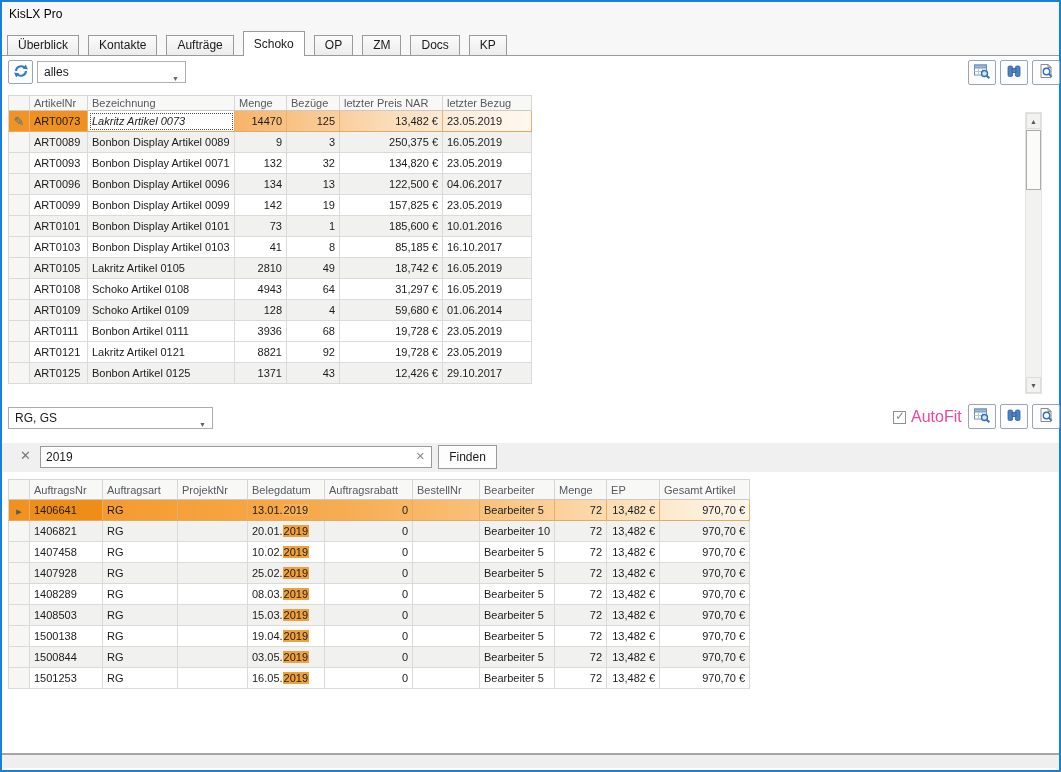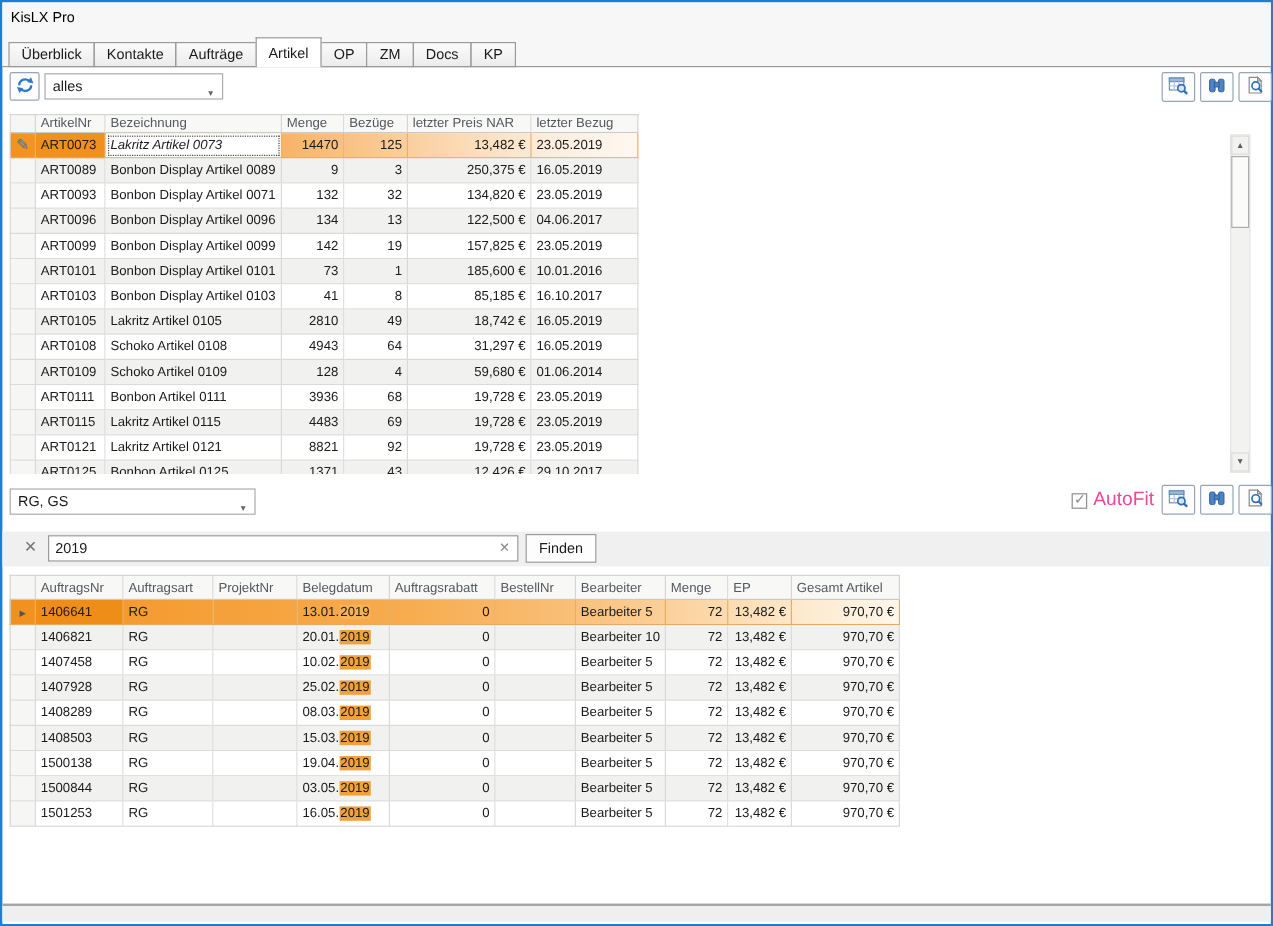--- a/index.html
+++ b/index.html
@@ -6,21 +6,21 @@
   body { font-family:"Liberation Sans", sans-serif; background:#D8D8D8; }
   .window{
     position:relative; width:1061px; height:772px; background:#FFFFFF;
     box-shadow: inset 0 0 0 2px #1A7FD6; overflow:hidden;
     font-family:"Liberation Sans", sans-serif;
   }
   
   .title-zone{ position:absolute; left:2px; right:2px; top:2px; height:53px; background:#F7F7F7; }
   .app-title{ position:absolute; left:9px; top:7px; font-size:12px; color:#000; }
   .tab-line{ position:absolute; left:2px; right:2px; top:55px; height:1px; background:#9A9A9A; }
-  .tab-bar{ position:absolute; left:7px; top:31px; height:25px; display:flex; align-items:flex-end; z-index:3; }
+  .tab-bar{ position:absolute; left:7px; top:31px; height:25px; display:flex; align-items:flex-end; z-index:3;gap:10px; }
   .tab{
     height:21px; line-height:19px; padding:0 10px; font-size:12px; color:#1A1A1A;
     background:linear-gradient(#FBFBFB,#ECECEC);
     border:1px solid #9A9A9A; white-space:nowrap;
   }
   .tab + .tab{ margin-left:-1px; }
   .tab.active{
     height:25px; line-height:21px; padding-top:2px; background:#FFFFFF;
     border-bottom:none; position:relative; z-index:4;
   }
@@ -99,21 +99,21 @@
 
 <div class="window">
 
   <div class="title-zone"></div>
   <div class="app-title">KisLX Pro</div>
   <div class="tab-line"></div>
   <div class="tab-bar">
       <div class="tab">Überblick</div>
       <div class="tab">Kontakte</div>
       <div class="tab">Aufträge</div>
-      <div class="tab active">Artikel</div>
+      <div class="tab active">Schoko</div>
       <div class="tab">OP</div>
       <div class="tab">ZM</div>
       <div class="tab">Docs</div>
       <div class="tab">KP</div>
     </div>
 
   <button class="refresh-btn">
     <span>
       <svg width="16" height="16" viewBox="0 0 16 16">
         <path d="M3 8 a5 5 0 0 1 9 -2.8" fill="none" stroke="#2F79CE" stroke-width="2"></path>
@@ -275,29 +275,20 @@
             <td class="c3 al-right">4</td>
             <td class="c4 al-right">59,680 €</td>
             <td class="c5 al-left">01.06.2014</td>
           </tr>
           <tr class="">
             <td class="ind"></td>
             <td class="c0 al-left">ART0111</td>
             <td class="c1 al-left">Bonbon Artikel 0111</td>
             <td class="c2 al-right">3936</td>
             <td class="c3 al-right">68</td>
-            <td class="c4 al-right">19,728 €</td>
-            <td class="c5 al-left">23.05.2019</td>
-          </tr>
-          <tr class="alt">
-            <td class="ind"></td>
-            <td class="c0 al-left">ART0115</td>
-            <td class="c1 al-left">Lakritz Artikel 0115</td>
-            <td class="c2 al-right">4483</td>
-            <td class="c3 al-right">69</td>
             <td class="c4 al-right">19,728 €</td>
             <td class="c5 al-left">23.05.2019</td>
           </tr>
           <tr class="">
             <td class="ind"></td>
             <td class="c0 al-left">ART0121</td>
             <td class="c1 al-left">Lakritz Artikel 0121</td>
             <td class="c2 al-right">8821</td>
             <td class="c3 al-right">92</td>
             <td class="c4 al-right">19,728 €</td>

